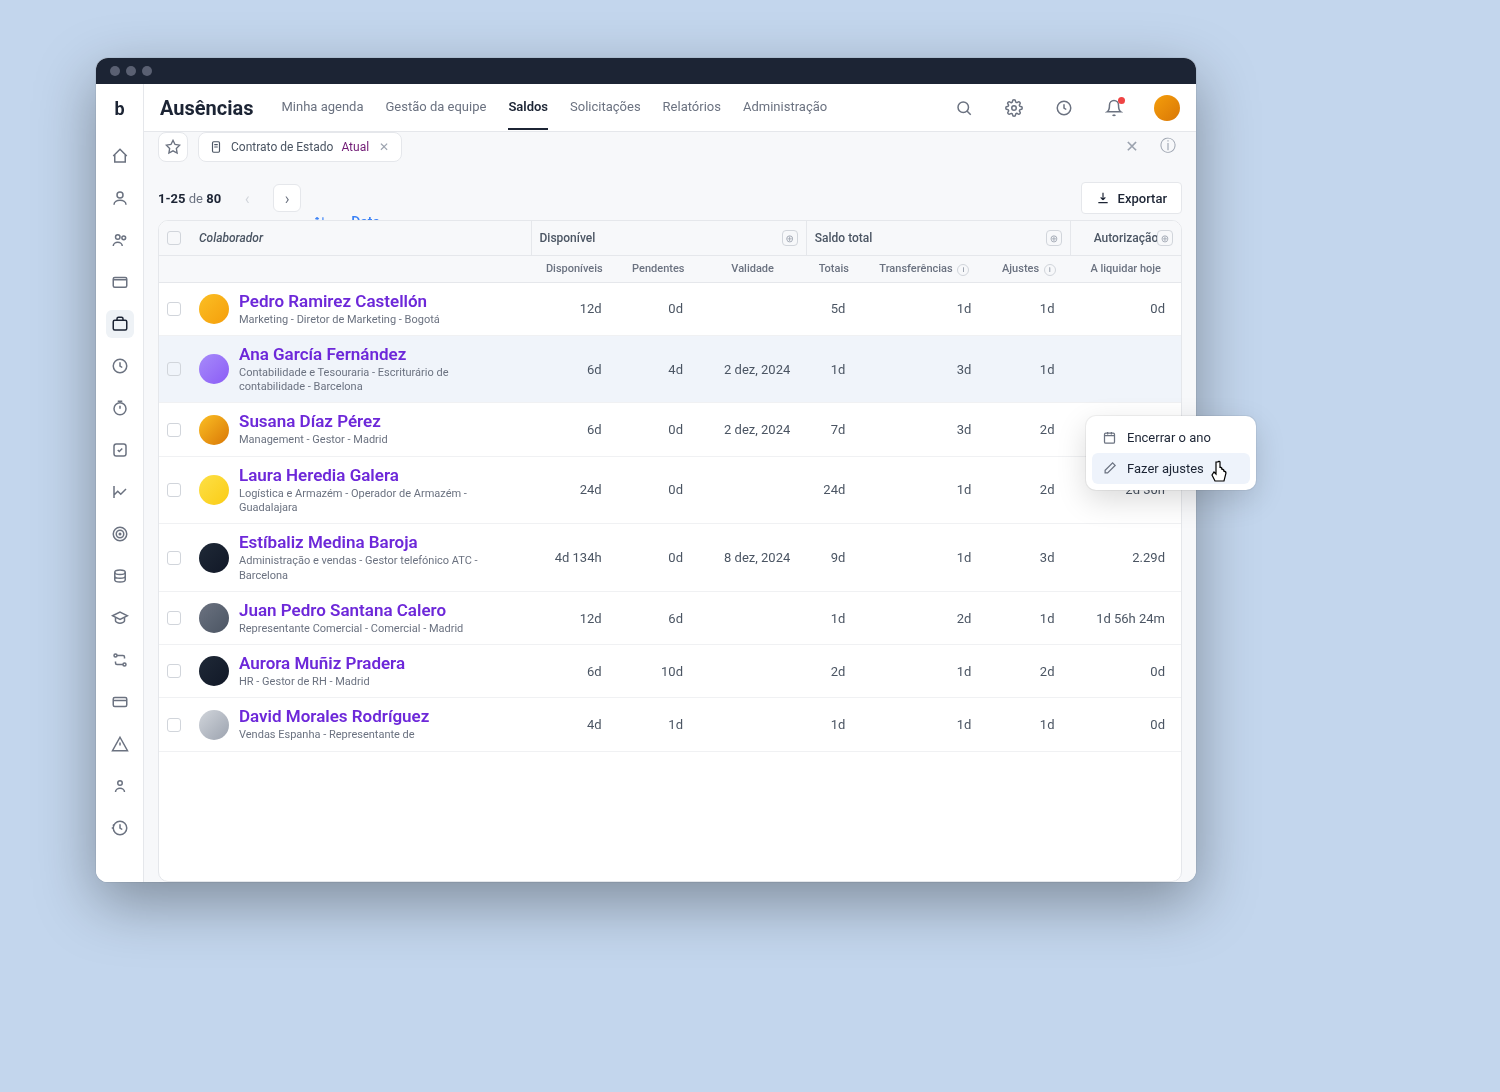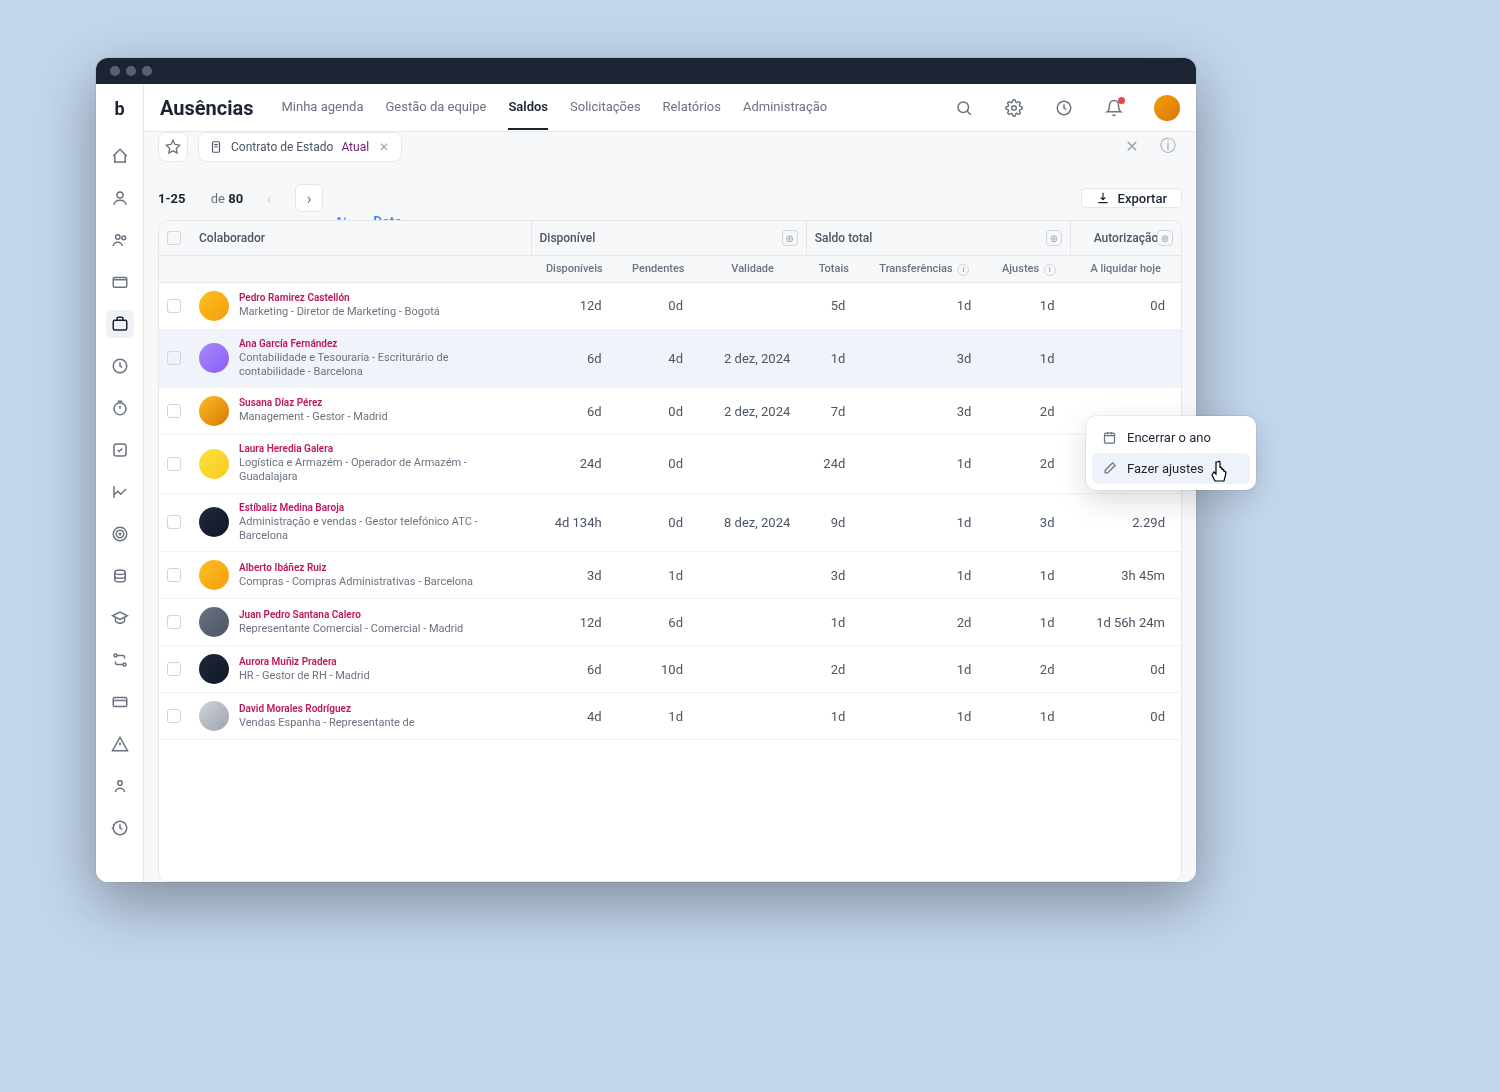--- a/index.html
+++ b/index.html
@@ -160,39 +160,39 @@
     }
     .toolbar {
       height: 44px;
       display: flex;
       align-items: center;
       padding: 0 14px;
       gap: 12px;
     }
     .pagination-text { font-size: 13px; color: #1c2434; }
     .pagination-text strong { font-weight: 700; }
-    .pagination-text .of { color: #6b7280; font-weight: 400; margin-left: 22px; }
+    .pagination-text .of { color: #6b7280; font-weight: 400; }
     .page-btn {
       width: 28px; height: 28px;
       border: 1px solid #e5e7eb;
       border-radius: 6px;
       background: #fff;
       display: flex; align-items: center; justify-content: center;
       color: #6b7280; cursor: pointer;
     }
     .page-btn.disabled { color: #d1d5db; cursor: default; border-color: transparent; background: transparent; }
     .sort-link {
       display: flex; align-items: center; gap: 24px;
       font-size: 14px; color: #3b82f6; cursor: pointer;
       font-weight: 500;
       margin-top: 48px;
     }
     .export-btn {
       margin-left: auto;
-      height: 20px;
+      height: 32px;
       padding: 0 14px;
       border: 1px solid #e5e7eb;
       border-radius: 4px;
       background: #fff;
       display: flex; align-items: center; gap: 8px;
       font-size: 13px; color: #1c2434; font-weight: 500;
       cursor: pointer;
     }
     .table-container {
       flex: 1;
@@ -254,21 +254,21 @@
     }
     td.num { text-align: right; color: #4b5563; padding-right: 16px; }
     .checkbox {
       width: 14px; height: 14px;
       border: 1.5px solid #d1d5db;
       border-radius: 3px;
       cursor: pointer;
     }
     .emp-cell { display: flex; align-items: center; gap: 10px; }
     .emp-avatar { width: 30px; height: 30px; border-radius: 50%; flex-shrink: 0; background: #cbd5e1; }
-    .emp-name { font-weight: 600; font-size: 10px; color: #be185d; }
+    .emp-name { font-weight: 600; font-size: 17px; color: #6d28d9; }
     .emp-role { font-size: 11px; color: #6b7280; margin-top: 2px; line-height: 1.3; max-width: 260px; }
     th.align-right, td.align-right { text-align: center; }
     .context-menu {
       position: absolute;
       top: 416px;
       left: 1086px;
       width: 170px;
       background: #fff;
       border-radius: 10px;
       box-shadow: 0 10px 30px rgba(0,0,0,0.15), 0 0 0 1px rgba(0,0,0,0.05);
@@ -492,21 +492,21 @@
         </div>
       </div>
 
       <div class="table-container">
         <table>
           <thead>
             <tr>
               <th style="width:32px;">
                   <div class="checkbox"></div>
                 </th>
-              <th class="group-head" style="width:340px;">Colaborador</th>
+              <th class="group-head" style="width:340px;font-style:italic;">Colaborador</th>
               <th class="group-head" colspan="3"><span>Disponível</span><span class="group-expand">⊕</span></th>
               <th class="group-head" colspan="3"><span>Saldo total</span><span class="group-expand">⊕</span></th>
               <th class="group-head"><span>Autorização</span><span class="group-expand">⊕</span></th>
             </tr>
             <tr class="sub-head">
               <th></th>
               <th></th>
               <th class="align-right">Disponíveis</th>
               <th class="align-right">Pendentes</th>
               <th class="align-right">Validade</th>
@@ -614,41 +614,20 @@
       </div>
     </div>
                 </td>
     <td class="num">4d 134h</td>
     <td class="num">0d</td>
     <td class="num">8 dez, 2024</td>
     <td class="num">9d</td>
     <td class="num">1d</td>
     <td class="num">3d</td>
     <td class="num">2.29d</td>
-  </tr>
-              <tr>
-    <td>
-                  <div class="checkbox"></div>
-                </td>
-    <td>
-                  <div class="emp-cell">
-      <div class="emp-avatar" style="background:linear-gradient(135deg,#fbbf24,#f59e0b)"></div>
-      <div>
-        <div class="emp-name">Alberto Ibáñez Ruiz</div>
-        <div class="emp-role">Compras - Compras Administrativas - Barcelona</div>
-      </div>
-    </div>
-                </td>
-    <td class="num">3d</td>
-    <td class="num">1d</td>
-    <td class="num"></td>
-    <td class="num">3d</td>
-    <td class="num">1d</td>
-    <td class="num">1d</td>
-    <td class="num">3h 45m</td>
   </tr>
               <tr>
     <td>
                   <div class="checkbox"></div>
                 </td>
     <td>
                   <div class="emp-cell">
       <div class="emp-avatar" style="background:linear-gradient(135deg,#6b7280,#4b5563)"></div>
       <div>
         <div class="emp-name">Juan Pedro Santana Calero</div>

